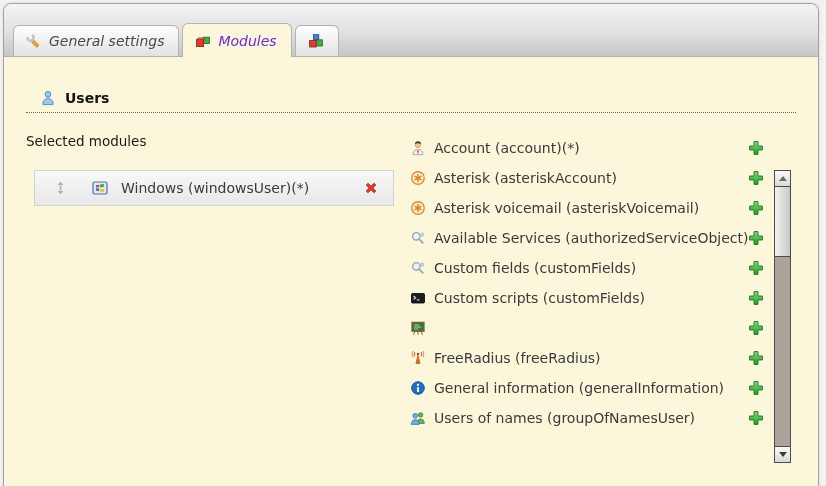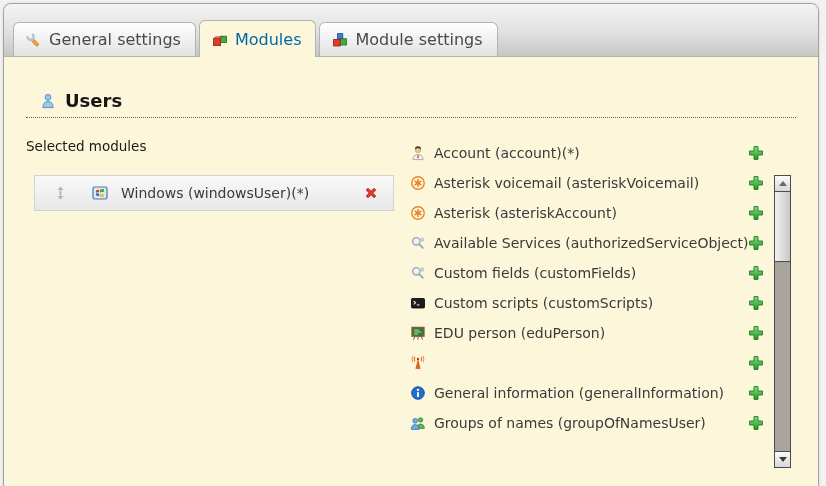--- a/index.html
+++ b/index.html
@@ -20,32 +20,32 @@
     height:53px; display:flex; align-items:flex-end; padding-left:9px;
     background:linear-gradient(#f4f4f4 0%, #e0e0e0 55%, #c6c6c6 100%);
     border-bottom:1px solid #b2b2b2; border-radius:7px 7px 0 0;
   }
   .tab {
     display:flex; align-items:center; gap:7px;
     padding:7px 14px 7px 12px; margin-right:3px;
     border:1px solid #b3b3b3; border-bottom:none;
     border-radius:6px 6px 0 0;
     background:linear-gradient(#ffffff, #e2e2e2);
-    color:#4a4a4a; font-size:16px; cursor:pointer; white-space:nowrap;
+    color:#4a4a4a; font-size:14px; cursor:pointer; white-space:nowrap;font-style:italic;
   }
   .tab.active {
     background:#fcf6da; margin-bottom:-1px; padding-top:9px; padding-bottom:8px;
-    color:#0369a1;
+    color:#6d28d9;
   }
   .icon { display:inline-flex; width:16px; height:16px; flex:none; align-items:center; justify-content:center; }
   
   .content { padding:20px 22px 0 22px; }
   .section-head { border-bottom:1px dotted #666; padding-bottom:6px; }
-  .section-title-row { display:flex; align-items:center; gap:9px; margin:13px 0 0 14px;
-    font-weight:bold; font-size:18px; color:#151515; }
+  .section-title-row { display:flex; align-items:flex-start; gap:9px; margin:13px 0 0 14px;
+    font-weight:bold; font-size:14px; color:#151515; }
   .cols { display:flex; margin-top:20px; }
   .col-left { width:368px; flex:none; }
   .col-right { flex:1; position:relative; margin-left:16px; }
   .col-label { font-size:13.5px; color:#1a1a1a; margin-bottom:21px; }
   
   .sel-row {
     margin-left:8px; height:36px; display:flex; align-items:center;
     background:linear-gradient(#f8f8f8,#e8e8e8);
     border:1px solid #d2d2d2; padding:0 14px 0 20px; cursor:move;
   }
@@ -101,21 +101,20 @@
         <span>Modules</span>
       </div>
       <div class="tab">
         <span class="icon">
           <svg width="16" height="16" viewBox="0 0 16 16">
             <rect x="5.4" y="1.6" width="5.4" height="5.4" fill="#3c7fd6" stroke="#1c4f96" stroke-width="0.8"></rect>
             <rect x="8.2" y="6.8" width="6.2" height="6.2" fill="#3fae3f" stroke="#1d6b1d" stroke-width="0.8"></rect>
             <rect x="1.6" y="7.4" width="6.6" height="6.6" fill="#e23b2e" stroke="#8f1f16" stroke-width="0.8"></rect>
           </svg>
         </span>
-        <span>Module settings</span>
       </div>
     </div>
   <div class="content">
     <div class="section-head">
       <div class="section-title-row">
         <span class="icon" id="section-icon">
             <svg width="16" height="16" viewBox="0 0 16 16">
               <circle cx="8" cy="4.3" r="2.9" fill="#9cc8f0" stroke="#4b88c8" stroke-width="0.9"></circle>
               <path d="M2.9 14.6 c0-4.2 2.2-6.2 5.1-6.2 s5.1 2 5.1 6.2 z" fill="#9cc8f0" stroke="#4b88c8" stroke-width="0.9"></path>
             </svg>
@@ -181,21 +180,21 @@
               <span class="icon">
                 <svg width="16" height="16" viewBox="0 0 16 16">
                   <circle cx="8" cy="8" r="6.2" fill="#fff6ea" stroke="#e8891d" stroke-width="1.4"></circle>
                   <g stroke="#e8891d" stroke-width="1.6" stroke-linecap="round">
                     <line x1="8" y1="4.6" x2="8" y2="11.4"></line>
                     <line x1="5" y1="6.3" x2="11" y2="9.7"></line>
                     <line x1="5" y1="9.7" x2="11" y2="6.3"></line>
                   </g>
                 </svg>
               </span>
-              <span class="module-label">Asterisk voicemail (asteriskVoicemail)</span>
+              <span class="module-label">Asterisk (asteriskAccount)</span>
               <span class="add-btn">
                 <svg width="16" height="16" viewBox="0 0 16 16">
                   <defs>
                     <linearGradient id="pg" x1="0" y1="0" x2="0" y2="1">
                       <stop offset="0" stop-color="#86d886"></stop>
                       <stop offset="1" stop-color="#1f9e1f"></stop>
                     </linearGradient>
                   </defs>
                   <path d="M6 1.6 h4 v4.4 h4.4 v4 h-4.4 v4.4 h-4 v-4.4 H1.6 v-4 H6 z" fill="url(#pg)" stroke="#1d7a1d" stroke-width="0.9"></path>
                 </svg>
@@ -205,21 +204,21 @@
               <span class="icon">
                 <svg width="16" height="16" viewBox="0 0 16 16">
                   <circle cx="8" cy="8" r="6.2" fill="#fff6ea" stroke="#e8891d" stroke-width="1.4"></circle>
                   <g stroke="#e8891d" stroke-width="1.6" stroke-linecap="round">
                     <line x1="8" y1="4.6" x2="8" y2="11.4"></line>
                     <line x1="5" y1="6.3" x2="11" y2="9.7"></line>
                     <line x1="5" y1="9.7" x2="11" y2="6.3"></line>
                   </g>
                 </svg>
               </span>
-              <span class="module-label">Asterisk (asteriskAccount)</span>
+              <span class="module-label">Asterisk voicemail (asteriskVoicemail)</span>
               <span class="add-btn">
                 <svg width="16" height="16" viewBox="0 0 16 16">
                   <defs>
                     <linearGradient id="pg" x1="0" y1="0" x2="0" y2="1">
                       <stop offset="0" stop-color="#86d886"></stop>
                       <stop offset="1" stop-color="#1f9e1f"></stop>
                     </linearGradient>
                   </defs>
                   <path d="M6 1.6 h4 v4.4 h4.4 v4 h-4.4 v4.4 h-4 v-4.4 H1.6 v-4 H6 z" fill="url(#pg)" stroke="#1d7a1d" stroke-width="0.9"></path>
                 </svg>
@@ -268,42 +267,41 @@
               </span>
             </div>
             <div class="avail-row">
               <span class="icon">
                 <svg width="16" height="16" viewBox="0 0 16 16">
                   <rect x="1.5" y="3.5" width="13" height="9.5" rx="1" fill="#1c1c1c" stroke="#000" stroke-width="0.8"></rect>
                   <path d="M3.6 6 l2 1.7 -2 1.7" stroke="#e8e8e8" stroke-width="1.1" fill="none"></path>
                   <line x1="6.8" y1="9.9" x2="9.4" y2="9.9" stroke="#e8e8e8" stroke-width="1.1"></line>
                 </svg>
               </span>
-              <span class="module-label">Custom scripts (customScripts)</span>
+              <span class="module-label">Custom scripts (customFields)</span>
               <span class="add-btn">
                 <svg width="16" height="16" viewBox="0 0 16 16">
                   <defs>
                     <linearGradient id="pg" x1="0" y1="0" x2="0" y2="1">
                       <stop offset="0" stop-color="#86d886"></stop>
                       <stop offset="1" stop-color="#1f9e1f"></stop>
                     </linearGradient>
                   </defs>
                   <path d="M6 1.6 h4 v4.4 h4.4 v4 h-4.4 v4.4 h-4 v-4.4 H1.6 v-4 H6 z" fill="url(#pg)" stroke="#1d7a1d" stroke-width="0.9"></path>
                 </svg>
               </span>
             </div>
             <div class="avail-row">
               <span class="icon">
                 <svg width="16" height="16" viewBox="0 0 16 16">
                   <path d="M5 11.5 l-1.6 3.2 M11 11.5 l1.6 3.2 M8 11.5 v3.2" stroke="#8a5a30" stroke-width="1"></path>
                   <rect x="2" y="2.4" width="12" height="8.8" fill="#2e7d32" stroke="#8a5a30" stroke-width="1.3"></rect>
                   <path d="M4.2 5 h5 M4.2 7 h7 M4.2 9 h4" stroke="#d8ecd8" stroke-width="0.8" fill="none"></path>
                 </svg>
               </span>
-              <span class="module-label">EDU person (eduPerson)</span>
               <span class="add-btn">
                 <svg width="16" height="16" viewBox="0 0 16 16">
                   <defs>
                     <linearGradient id="pg" x1="0" y1="0" x2="0" y2="1">
                       <stop offset="0" stop-color="#86d886"></stop>
                       <stop offset="1" stop-color="#1f9e1f"></stop>
                     </linearGradient>
                   </defs>
                   <path d="M6 1.6 h4 v4.4 h4.4 v4 h-4.4 v4.4 h-4 v-4.4 H1.6 v-4 H6 z" fill="url(#pg)" stroke="#1d7a1d" stroke-width="0.9"></path>
                 </svg>
@@ -311,20 +309,21 @@
             </div>
             <div class="avail-row">
               <span class="icon">
                 <svg width="16" height="16" viewBox="0 0 16 16">
                   <path d="M8 5.2 L5.9 13.6 H10.1 Z" fill="#e8641d" stroke="#b34a10" stroke-width="0.6"></path>
                   <circle cx="8" cy="3.9" r="1.2" fill="#d42a1a"></circle>
                   <path d="M4.8 2 a5 5 0 0 0 0 4.2 M11.2 2 a5 5 0 0 1 0 4.2" stroke="#e8641d" stroke-width="1.1" fill="none"></path>
                   <path d="M2.9 0.9 a7.4 7.4 0 0 0 0 6.4 M13.1 0.9 a7.4 7.4 0 0 1 0 6.4" stroke="#ef8a4a" stroke-width="1" fill="none"></path>
                 </svg>
               </span>
+              <span class="module-label">FreeRadius (freeRadius)</span>
               <span class="add-btn">
                 <svg width="16" height="16" viewBox="0 0 16 16">
                   <defs>
                     <linearGradient id="pg" x1="0" y1="0" x2="0" y2="1">
                       <stop offset="0" stop-color="#86d886"></stop>
                       <stop offset="1" stop-color="#1f9e1f"></stop>
                     </linearGradient>
                   </defs>
                   <path d="M6 1.6 h4 v4.4 h4.4 v4 h-4.4 v4.4 h-4 v-4.4 H1.6 v-4 H6 z" fill="url(#pg)" stroke="#1d7a1d" stroke-width="0.9"></path>
                 </svg>
@@ -353,21 +352,21 @@
             </div>
             <div class="avail-row">
               <span class="icon">
                 <svg width="16" height="16" viewBox="0 0 16 16">
                   <circle cx="10.6" cy="4.9" r="2.2" fill="#5cb85c" stroke="#2d7a2d" stroke-width="0.7"></circle>
                   <path d="M6.9 13.4 c0-3 1.6-4.4 3.7-4.4 s3.7 1.4 3.7 4.4 z" fill="#5cb85c" stroke="#2d7a2d" stroke-width="0.7"></path>
                   <circle cx="5.2" cy="5.8" r="2.4" fill="#6aaee8" stroke="#2d6aa8" stroke-width="0.7"></circle>
                   <path d="M1.3 14.4 c0-3.3 1.7-4.8 3.9-4.8 s3.9 1.5 3.9 4.8 z" fill="#6aaee8" stroke="#2d6aa8" stroke-width="0.7"></path>
                 </svg>
               </span>
-              <span class="module-label">Groups of names (groupOfNamesUser)</span>
+              <span class="module-label">Users of names (groupOfNamesUser)</span>
               <span class="add-btn">
                 <svg width="16" height="16" viewBox="0 0 16 16">
                   <defs>
                     <linearGradient id="pg" x1="0" y1="0" x2="0" y2="1">
                       <stop offset="0" stop-color="#86d886"></stop>
                       <stop offset="1" stop-color="#1f9e1f"></stop>
                     </linearGradient>
                   </defs>
                   <path d="M6 1.6 h4 v4.4 h4.4 v4 h-4.4 v4.4 h-4 v-4.4 H1.6 v-4 H6 z" fill="url(#pg)" stroke="#1d7a1d" stroke-width="0.9"></path>
                 </svg>

